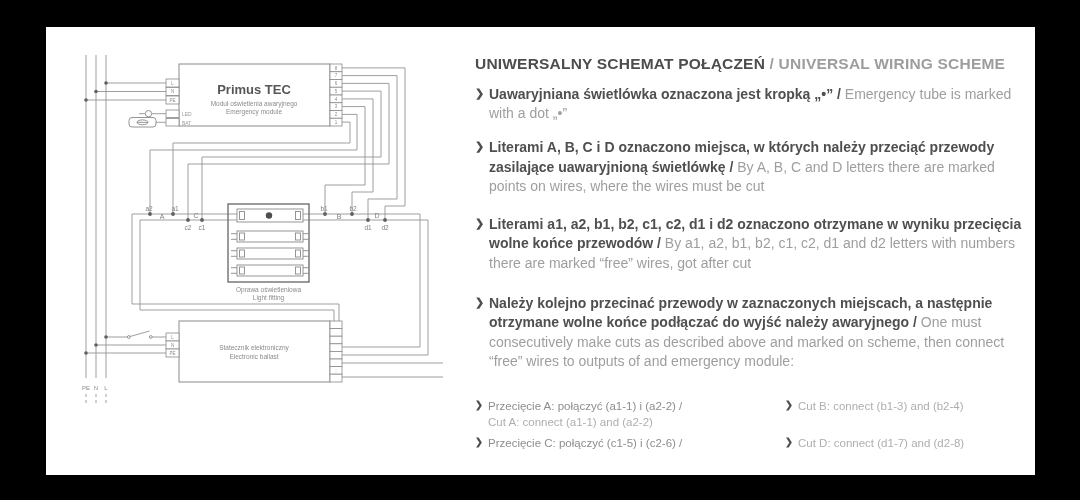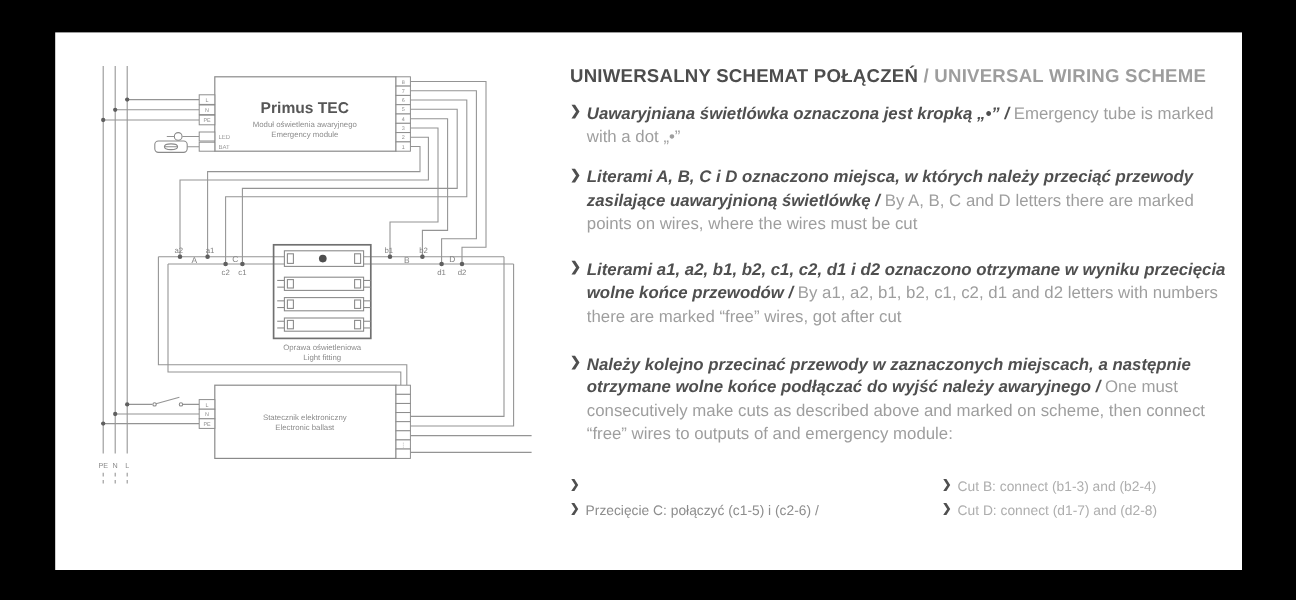--- a/index.html
+++ b/index.html
@@ -6,21 +6,21 @@
   body{width:1080px;height:500px;position:relative;overflow:hidden;
        font-family:"Liberation Sans",sans-serif;}
   .page{position:absolute;left:46px;top:27px;width:989px;height:448px;background:#fff;}
   svg{font-family:"Liberation Sans",sans-serif;}
   .diagram{position:absolute;left:0;top:0;}
   .text-panel{position:absolute;left:429px;top:28px;width:556px;}
   h1{margin:0;font-size:15.5px;font-weight:700;color:#4d4d4d;letter-spacing:.2px;line-height:1.2;}
   h1 .ten,h1 .tdiv{color:#9d9d9d;}
   .bullet{position:relative;padding-left:14px;font-size:14px;line-height:1.38;}
   .bullet .marker{position:absolute;left:0;top:1px;font-size:11px;color:#4f4f4f;font-weight:700;}
-  .bullet .pl{font-weight:700;color:#4f4f4f;font-style:italic;}
+  .bullet .pl{font-weight:700;color:#4f4f4f;}
   .bullet .en{font-weight:400;color:#9e9e9e;}
   .b1{margin-top:11px}.b2{margin-top:15px}.b3{margin-top:19px}.b4{margin-top:21px}
   .cuts{margin-top:27px;display:grid;grid-template-columns:310px auto;row-gap:4px;
         font-size:11.5px;line-height:1.4;}
   .cut{position:relative;padding-left:13px;}
   .cut .marker{position:absolute;left:0;top:0;font-size:9.5px;color:#4f4f4f;font-weight:700;}
   .cut .cpl{color:#8d8d8d;}
   .cut .cen{display:block;color:#aeaeae;}
 </style>
 </head>
@@ -252,20 +252,22 @@
 
     <div class="bullet b4">
       <span class="marker">❯</span>
       <span class="pl">Należy kolejno przecinać przewody w zaznaczonych miejscach, a następnie otrzymane wolne końce podłączać do wyjść należy awaryjnego /</span>
       <span class="en">One must consecutively make cuts as described above and marked on scheme, then connect “free” wires to outputs of and emergency module:</span>
     </div>
 
     <div class="cuts">
       <div class="cut">
         <span class="marker">❯</span>
+        <span class="cpl">Przecięcie A: połączyć (a1-1) i (a2-2) /</span>
+        <span class="cen">Cut A: connect (a1-1) and (a2-2)</span>
       </div>
       <div class="cut">
         <span class="marker">❯</span>
         <span class="cen">Cut B: connect (b1-3) and (b2-4)</span>
       </div>
       <div class="cut">
         <span class="marker">❯</span>
         <span class="cpl">Przecięcie C: połączyć (c1-5) i (c2-6) /</span>
       </div>
       <div class="cut">

